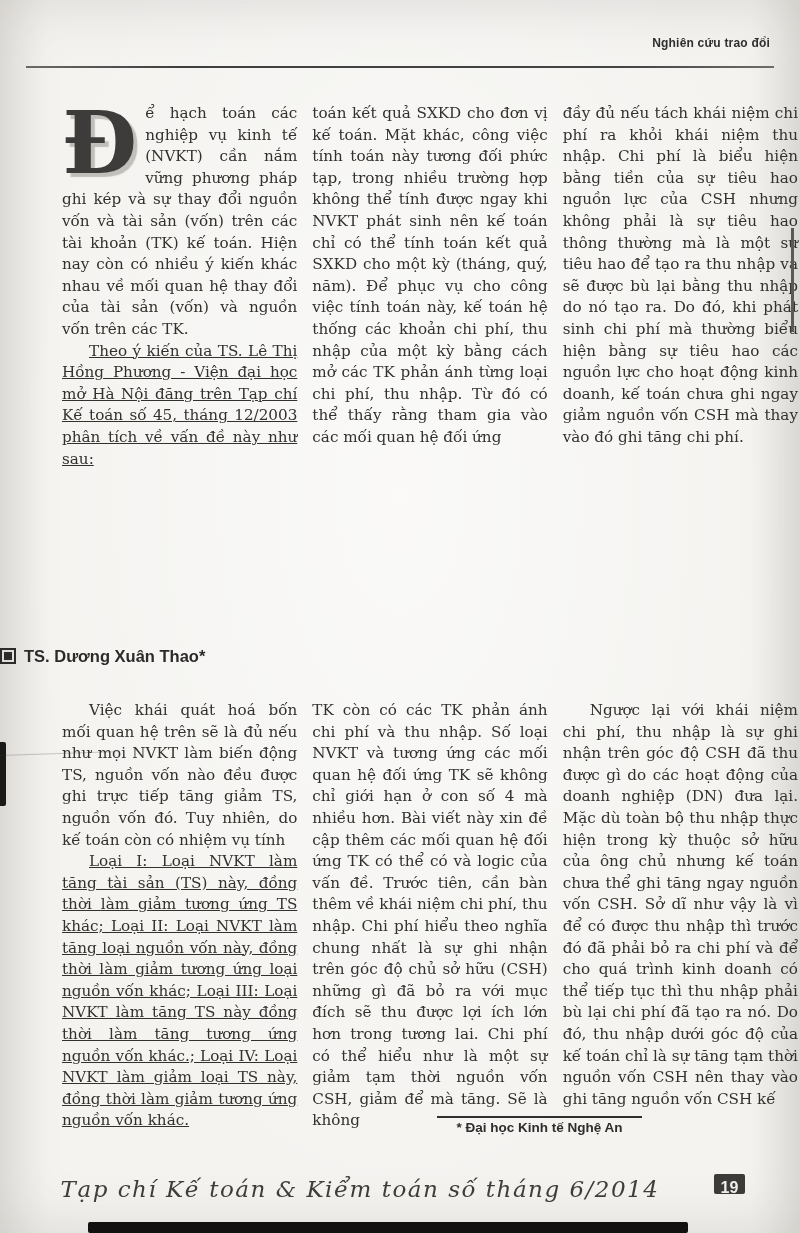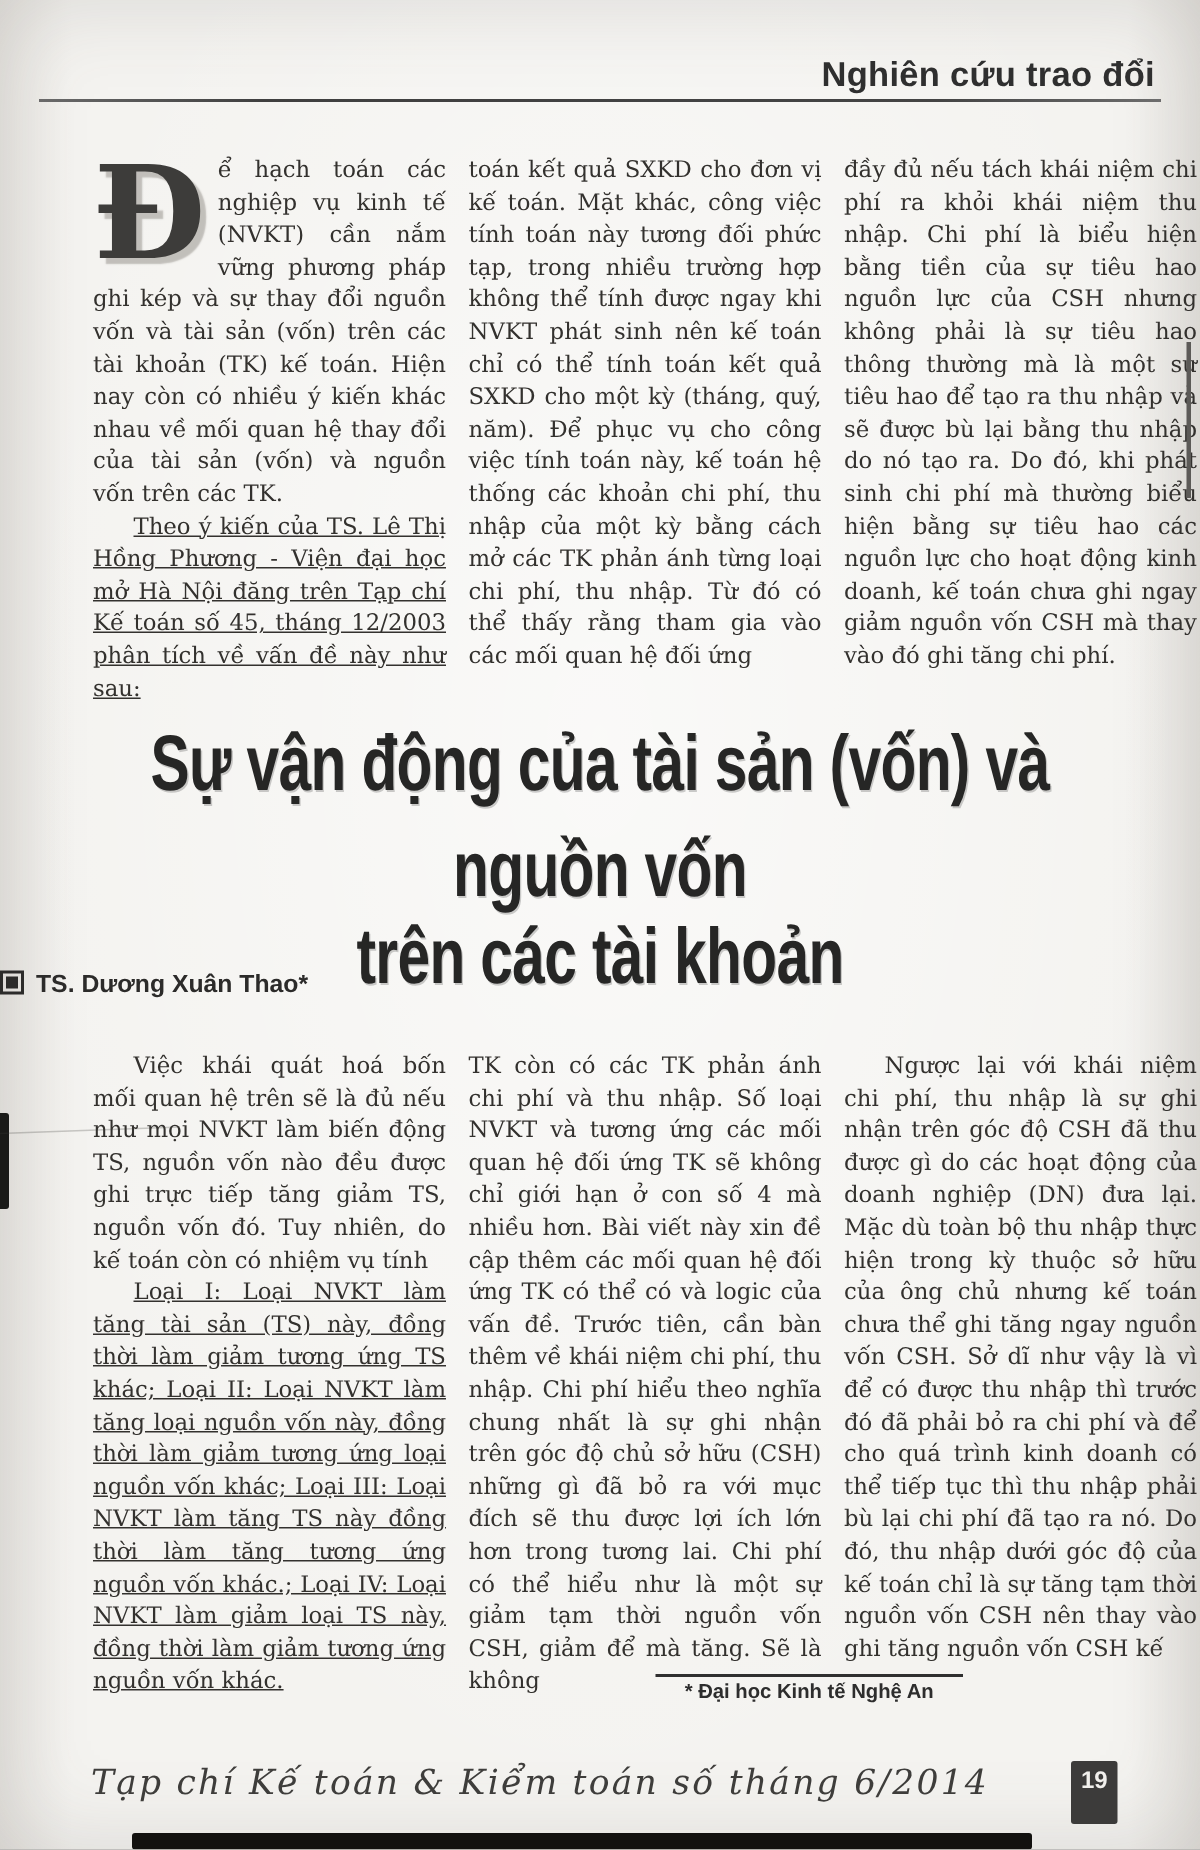--- a/index.html
+++ b/index.html
@@ -11,21 +11,21 @@
       #f2f1ee;
     overflow:hidden;
     font-family:"DejaVu Serif", serif;
     color:#2e2d2b;
     box-shadow: inset 0 0 60px rgba(90,85,78,0.18);
   }
   
   .header-label {
     position:absolute; top:36px; right:30px;
     font-family:"Liberation Sans", sans-serif; font-weight:bold;
-    font-size:23px; color:#2f2f2f; letter-spacing:0.2px;
+    font-size:12px; color:#2f2f2f; letter-spacing:0.2px;
   }
   .header-rule {
     position:absolute; top:66px; left:26px; right:26px; height:2px;
     background:linear-gradient(90deg,#6a6a6a,#3f3f3f 20%,#444 80%,#6d6d6d);
   }
   
   .col-row { position:absolute; left:62px; width:736px; display:flex; gap:15px; }
   .intro-row { top:103px; }
   .body-row { top:700px; }
   .col { flex:1 1 0; text-align:justify; font-size:15.2px; line-height:21.6px; color:#33312e; }
@@ -64,21 +64,21 @@
     font-family:"Liberation Sans", sans-serif; font-weight:bold;
     font-size:13.5px; color:#2d2d2d; text-align:center;
   }
   
   .footer-text {
     position:absolute; top:1176px; left:0; width:720px; text-align:center;
     font-family:"DejaVu Serif", serif; font-style:italic; font-weight:normal;
     font-size:23px; color:#3e3d3b; letter-spacing:1.5px;
   }
   .page-number {
-    position:absolute; top:1174px; left:714px; width:31px; height:42px;
+    position:absolute; top:1174px; left:714px; width:31px; height:20px;
     background:#3c3b3a; color:#f1efec; text-align:center; line-height:27px;
     font-family:"Liberation Sans", sans-serif; font-weight:bold; font-size:16px;
     border-radius:2px;
   }
   
   .artifact { position:absolute; }
   .artifact-left-bar   { left:0; top:742px; width:6px; height:64px; background:#1a1a18; border-radius:0 2px 2px 0; }
   .artifact-right-line { left:791px; top:228px; width:3px; height:104px; background:#5c5a57; }
   .artifact-bottom-bar { left:88px; top:1222px; width:600px; height:11px; background:#12110f; border-radius:2px; }
   .artifact-crease     { left:0; top:753px; width:120px; height:1px; background:rgba(60,58,55,0.25); transform:rotate(-2deg); }
@@ -97,24 +97,20 @@
       <p class="indent">Theo ý kiến của TS. Lê Thị Hồng Phương - Viện đại học mở Hà Nội đăng trên Tạp chí Kế toán số 45, tháng 12/2003 phân tích về vấn đề này như sau:</p>
     </div>
     <div class="col">
       <p>toán kết quả SXKD cho đơn vị kế toán. Mặt khác, công việc tính toán này tương đối phức tạp, trong nhiều trường hợp không thể tính được ngay khi NVKT phát sinh nên kế toán chỉ có thể tính toán kết quả SXKD cho một kỳ (tháng, quý, năm). Để phục vụ cho công việc tính toán này, kế toán hệ thống các khoản chi phí, thu nhập của một kỳ bằng cách mở các TK phản ánh từng loại chi phí, thu nhập. Từ đó có thể thấy rằng tham gia vào các mối quan hệ đối ứng</p>
     </div>
     <div class="col">
       <p>đầy đủ nếu tách khái niệm chi phí ra khỏi khái niệm thu nhập. Chi phí là biểu hiện bằng tiền của sự tiêu hao nguồn lực của CSH nhưng không phải là sự tiêu hao thông thường mà là một sự tiêu hao để tạo ra thu nhập và sẽ được bù lại bằng thu nhập do nó tạo ra. Do đó, khi phát sinh chi phí mà thường biểu hiện bằng sự tiêu hao các nguồn lực cho hoạt động kinh doanh, kế toán chưa ghi ngay giảm nguồn vốn CSH mà thay vào đó ghi tăng chi phí.</p>
     </div>
   </div>
 
-  <div class="title-block">
-    <span class="title-line">Sự vận động của tài sản (vốn) và nguồn vốn</span>
-    <span class="title-line">trên các tài khoản</span>
-  </div>
 
   <div class="author-line">
     <span class="square-icon"></span><span>TS. Dương Xuân Thao*</span>
   </div>
 
   <div class="col-row body-row">
     <div class="col">
       <p class="indent">Việc khái quát hoá bốn mối quan hệ trên sẽ là đủ nếu như mọi NVKT làm biến động TS, nguồn vốn nào đều được ghi trực tiếp tăng giảm TS, nguồn vốn đó. Tuy nhiên, do kế toán còn có nhiệm vụ tính</p>
       <p class="indent">Loại I: Loại NVKT làm tăng tài sản (TS) này, đồng thời làm giảm tương ứng TS khác; Loại II: Loại NVKT làm tăng loại nguồn vốn này, đồng thời làm giảm tương ứng loại nguồn vốn khác; Loại III: Loại NVKT làm tăng TS này đồng thời làm tăng tương ứng nguồn vốn khác.; Loại IV: Loại NVKT làm giảm loại TS này, đồng thời làm giảm tương ứng nguồn vốn khác.</p>
     </div>

